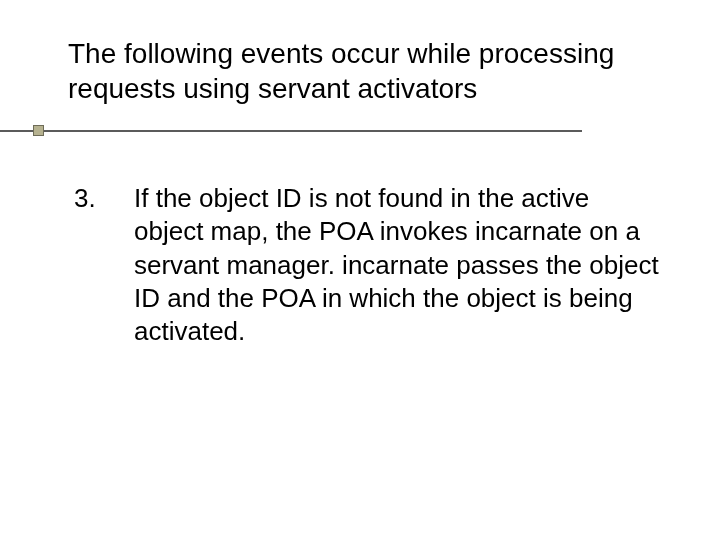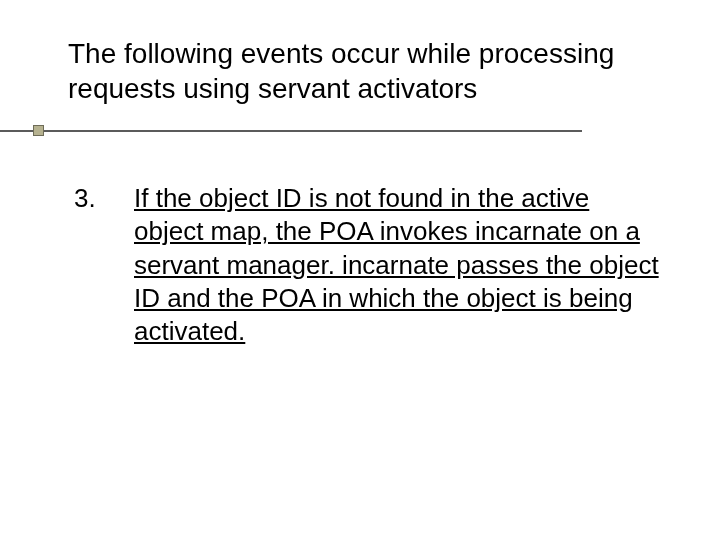--- a/index.html
+++ b/index.html
@@ -66,21 +66,20 @@
   }
   .num {
     min-width: 44px;
     padding-right: 6px;
     text-align: left;
     padding-left: 6px;
   }
   .txt {
     flex: 1;
     padding-left: 10px;
-    text-decoration: underline;
   }
 </style>
 </head>
 <body>
 
 <div class="slide">
   <h1 class="title">The following events occur while processing requests using servant activators</h1>
 
   <div class="rule-wrap">
     <hr class="rule">

